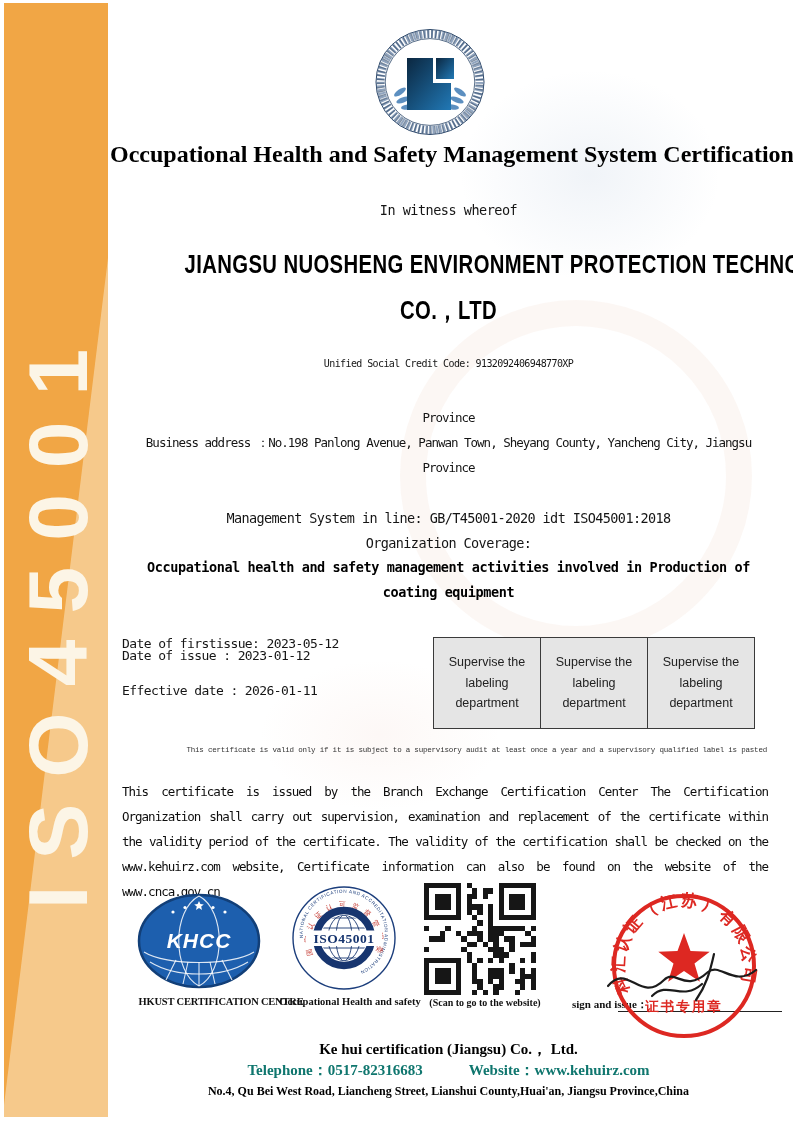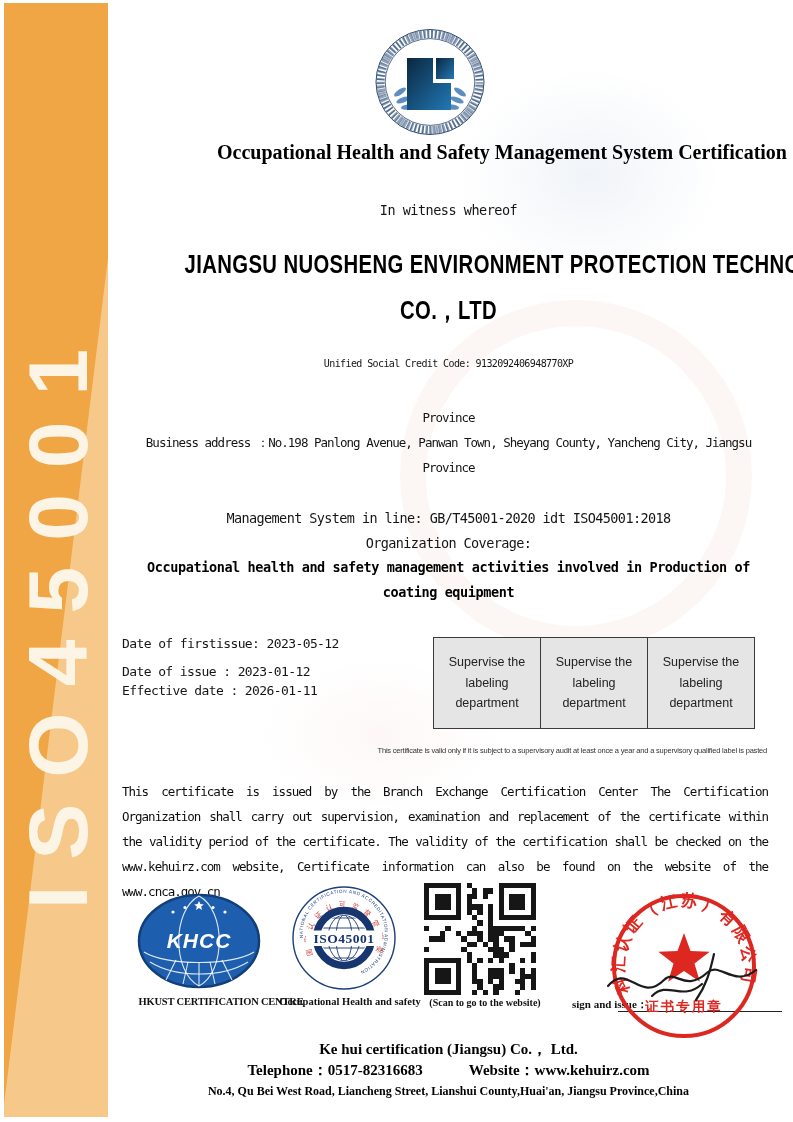--- a/index.html
+++ b/index.html
@@ -17,47 +17,47 @@
              font-family:"Liberation Sans",sans-serif;font-weight:bold;font-size:84px;
              letter-spacing:26px;color:#fcf5e6;white-space:nowrap;line-height:1.15;}
 
   
   .wm1{left:400px;top:300px;width:300px;height:300px;border:26px solid rgba(235,190,172,.13);border-radius:50%;}
   .wm2{left:460px;top:70px;width:260px;height:210px;border-radius:50%;
        background:radial-gradient(closest-side,rgba(150,175,205,.14),rgba(150,175,205,0));}
   .wm3{left:260px;top:660px;width:240px;height:150px;border-radius:50%;
        background:radial-gradient(closest-side,rgba(238,195,180,.12),rgba(238,195,180,0));}
 
-  .title{top:141px;font-size:20px;color:#000;text-align:right;}
+  .title{top:141px;font-size:24px;color:#000;}
   .subline{font-size:13.5px;letter-spacing:-0.5px;}
   .company-line{font-family:"Liberation Sans",sans-serif;font-weight:bold;font-size:26px;
                 transform:scaleX(0.78);letter-spacing:0.5px;color:#000;}
   .bodyline{font-size:10px;letter-spacing:-0.6px;}
   .addrline{font-size:12.5px;letter-spacing:-1px;}
   .covbold{font-weight:bold;font-size:13.5px;letter-spacing:-0.4px;color:#000;}
   .dateline{left:122px;font-size:13px;letter-spacing:-0.6px;white-space:nowrap;}
 
   .sup-table{left:433px;top:637px;width:322px;height:92px;display:flex;border:1.5px solid #3a3a3a;box-sizing:border-box;background:#e5e5e5;}
   .sup-cell{flex:1;border-left:1px solid #3a3a3a;display:flex;align-items:center;justify-content:center;
             text-align:center;font-family:"Liberation Sans",sans-serif;font-size:12.5px;line-height:1.65;color:#222;padding:2px 8px;}
   .sup-cell:first-child{border-left:none;}
 
-  .fineprint{right:26px;top:746px;font-family:Liberation Sans, sans-serif;font-size:7.5px;
+  .fineprint{right:26px;top:746px;font-family:Liberation Mono, monospace;font-size:7.5px;
              letter-spacing:-0.2px;color:#333;white-space:nowrap;}
 
   .statement{left:122px;width:646px;top:779px;font-size:12.5px;letter-spacing:-1px;
              line-height:25px;text-align:justify;color:#0d0d0d;}
 
   .caption{font-family:"Liberation Serif",serif;font-weight:bold;font-size:10.5px;color:#111;
            text-align:center;white-space:nowrap;}
   .sign-line{left:618px;top:1011px;width:164px;border-top:1.6px solid #222;}
 
   .footer1{top:1040px;font-family:"Liberation Serif",serif;font-weight:bold;font-size:15px;color:#000;}
   .footer2{top:1061px;left:110px;right:6px;display:flex;justify-content:center;gap:46px;
-           font-family:"Liberation Serif",serif;font-weight:bold;font-size:15px;color:#000000;}
+           font-family:"Liberation Serif",serif;font-weight:bold;font-size:15px;color:#0f766e;}
   .footer3{top:1084px;font-family:"Liberation Serif",serif;font-weight:bold;font-size:12px;color:#000;}
 </style>
 </head>
 <body>
 
 <div class="page">
 
   <div class="abs band">
     <span class="band-text">ISO45001</span>
   </div>
@@ -104,21 +104,21 @@
   <div class="abs row addrline" style="top:410px;">Province</div>
   <div class="abs row addrline" style="top:435px;">Business  address ：No.198 Panlong Avenue, Panwan Town, Sheyang County, Yancheng City, Jiangsu</div>
   <div class="abs row addrline" style="top:460px;">Province</div>
 
   <div class="abs row bodyline" style="top:510px;font-size:13.5px;">Management System in line: GB/T45001-2020 idt ISO45001:2018</div>
   <div class="abs row bodyline" style="top:535px;font-size:13.5px;">Organization Coverage:</div>
   <div class="abs row covbold" style="top:559px;">Occupational health and safety management activities involved in  Production of</div>
   <div class="abs row covbold" style="top:584px;">coating equipment</div>
 
   <div class="abs dateline" style="top:636px;">Date of firstissue: 2023-05-12</div>
-  <div class="abs dateline" style="top:664px;text-align:right;">Date  of   issue : 2023-01-12</div>
+  <div class="abs dateline" style="top:648px;text-align:right;">Date  of   issue : 2023-01-12</div>
   <div class="abs dateline" style="top:683px;">Effective  date  : 2026-01-11</div>
 
   <div class="abs sup-table">
     <div class="sup-cell">Supervise the labeling department</div>
     <div class="sup-cell">Supervise the labeling department</div>
     <div class="sup-cell">Supervise the labeling department</div>
   </div>
 
   <div class="abs fineprint">This certificate is valid only if it is subject to a supervisory audit at least once a year and a supervisory qualified label is pasted</div>
 

